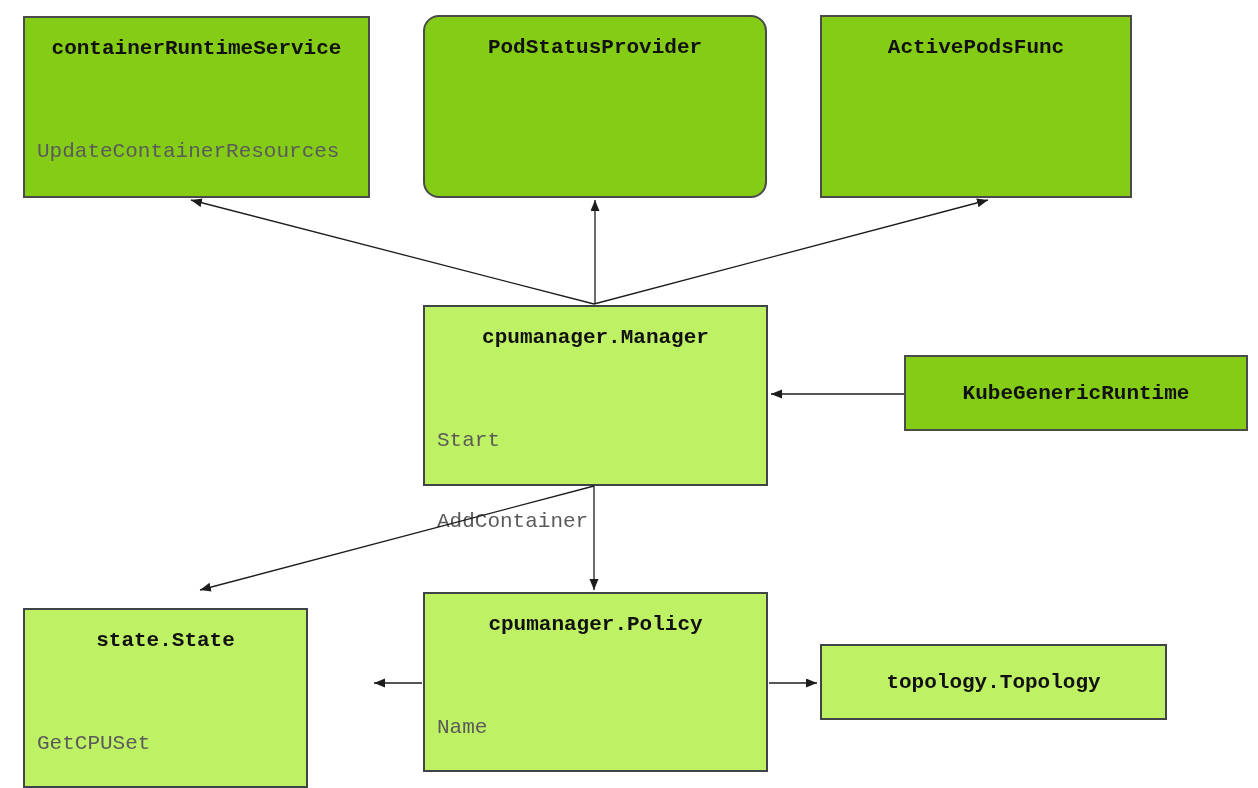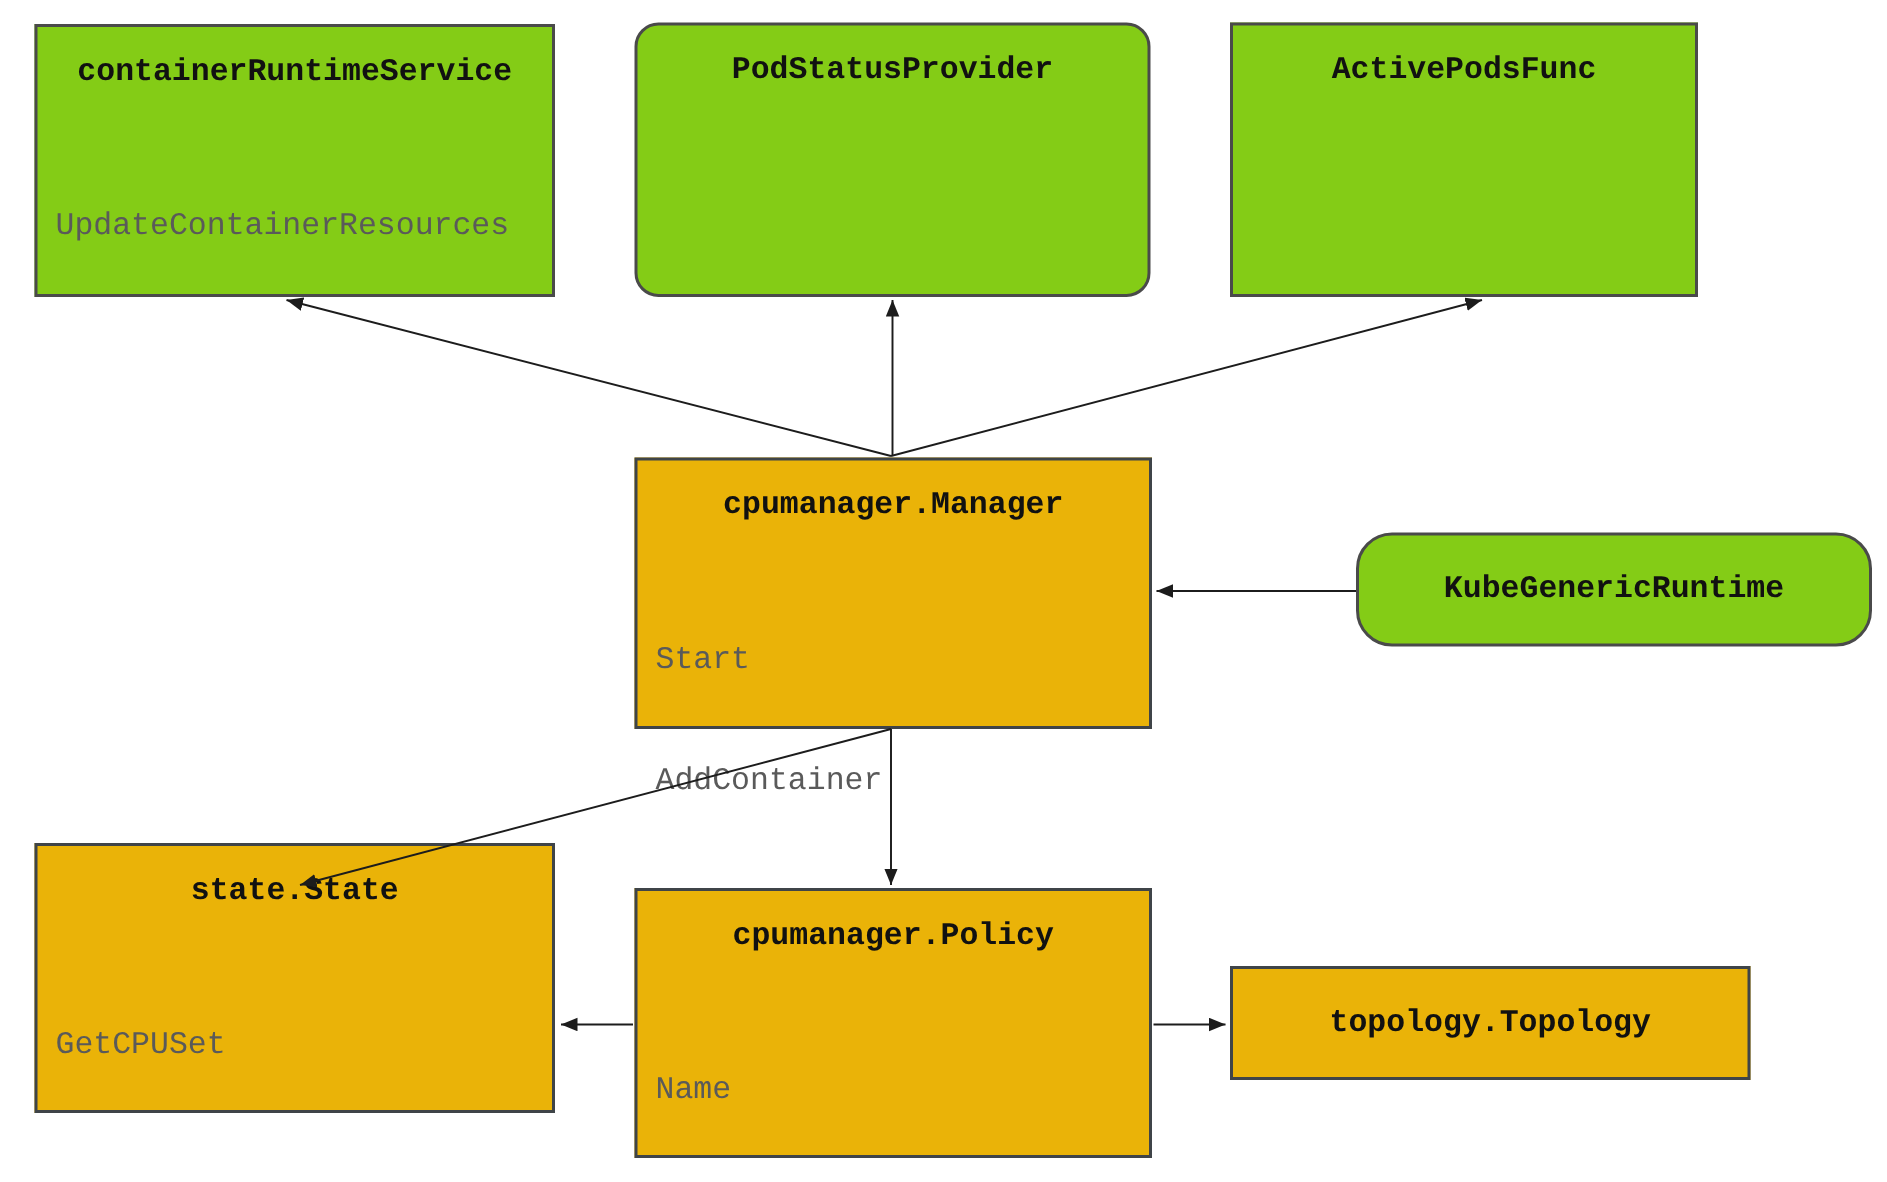--- a/index.html
+++ b/index.html
@@ -16,21 +16,21 @@
     overflow: hidden;
   }
   .node {
     position: absolute;
     box-sizing: border-box;
     background: #84cc16;
     border: 2px solid #4a4a4a;
     z-index: 2;
   }
   .node.blue {
-    background: #eab308;
+    background: #bef264;
     border-color: #3f4448;
   }
   .node-title {
     text-align: center;
     font-weight: bold;
     font-size: 21px;
     line-height: 27px;
     color: #111111;
     margin-top: 17px;
     white-space: pre;
@@ -104,25 +104,25 @@
   <div class="node blue" style="left:423px; top:305px; width:345px; height:181px;">
     <div class="node-title">cpumanager.Manager</div>
     <div class="node-methods">
       <div>Start</div>
       <div>AddContainer</div>
       <div>RemoveContainer</div>
       <div>State</div>
     </div>
   </div>
 
-  <div class="node center" style="left:904px; top:355px; width:344px; height:76px;border-radius:24px;">
+  <div class="node center" style="left:904px; top:355px; width:344px; height:76px;">
     <div class="node-title">KubeGenericRuntime</div>
   </div>
 
-  <div class="node blue" style="left:23px; top:562px; width:347px; height:180px;font-family:Liberation Mono, monospace;">
+  <div class="node blue" style="left:23px; top:608px; width:285px; height:180px;font-family:Liberation Mono, monospace;">
     <div class="node-title">state.State</div>
     <div class="node-methods">
       <div>GetCPUSet</div>
       
       
       
     </div>
   </div>
 
   <div class="node blue" style="left:423px; top:592px; width:345px; height:180px;">

